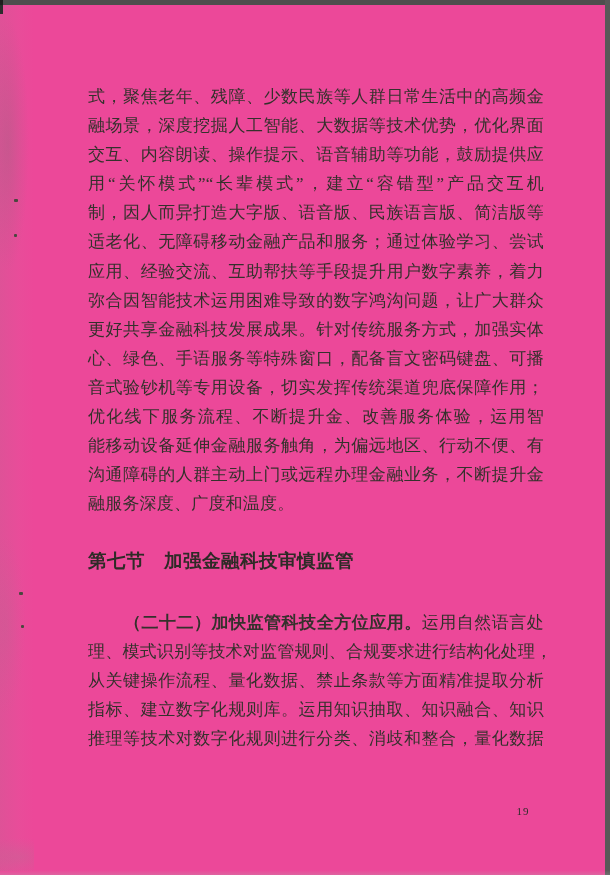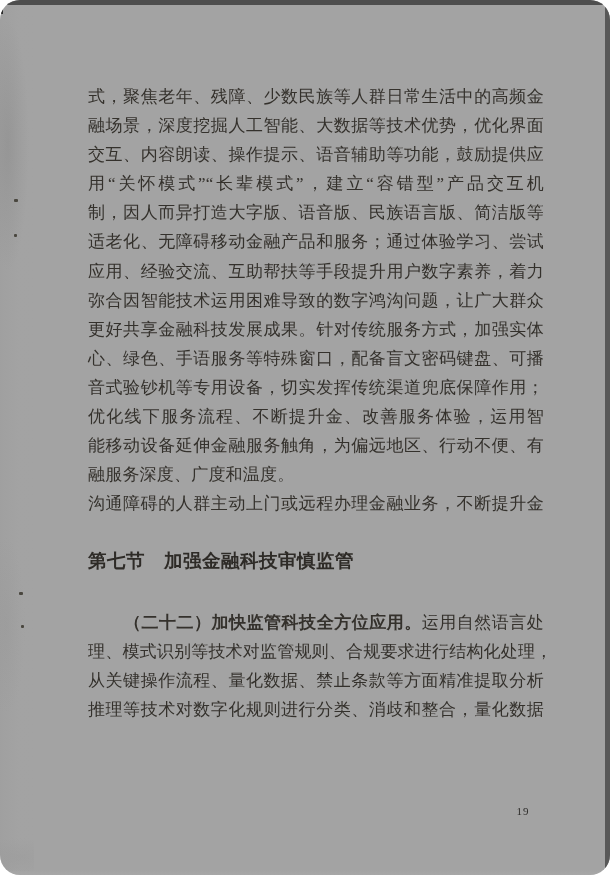--- a/index.html
+++ b/index.html
@@ -4,24 +4,23 @@
 <style>
   html, body {
     margin: 0;
     padding: 0;
     background: #ffffff;
   }
   .page {
     position: relative;
     width: 610px;
     height: 875px;
-    background: #a3a3a3;
+    background: #ec4899;
     overflow: hidden;
     font-family: "Liberation Serif", "DejaVu Serif", serif;
-    border-radius: 20px;
   }
   
   .edge-top {
     position: absolute;
     top: 0; left: 0;
     width: 100%; height: 5px;
     background: #4e4e4e;
   }
   .edge-right {
     position: absolute;
@@ -134,30 +133,31 @@
       <div class="line">用“关怀模式”“长辈模式”，建立“容错型”产品交互机</div>
       <div class="line">制，因人而异打造大字版、语音版、民族语言版、简洁版等</div>
       <div class="line">适老化、无障碍移动金融产品和服务；通过体验学习、尝试</div>
       <div class="line">应用、经验交流、互助帮扶等手段提升用户数字素养，着力</div>
       <div class="line">弥合因智能技术运用困难导致的数字鸿沟问题，让广大群众</div>
       <div class="line">更好共享金融科技发展成果。针对传统服务方式，加强实体</div>
       <div class="line">心、绿色、手语服务等特殊窗口，配备盲文密码键盘、可播</div>
       <div class="line">音式验钞机等专用设备，切实发挥传统渠道兜底保障作用；</div>
       <div class="line">优化线下服务流程、不断提升金、改善服务体验，运用智</div>
       <div class="line">能移动设备延伸金融服务触角，为偏远地区、行动不便、有</div>
+      <div class="line">沟通障碍的人群主动上门或远程办理金融业务，不断提升金</div>
       <div class="line no-just">融服务深度、广度和温度。</div>
-      <div class="line">沟通障碍的人群主动上门或远程办理金融业务，不断提升金</div>
     </div>
 
     <h2 class="section-heading">第七节　加强金融科技审慎监管</h2>
 
     <div class="para">
       <div class="line indent2"><span class="lead-bold">（二十二）加快监管科技全方位应用。</span><span>运用自然语言处</span></div>
       <div class="line">理、模式识别等技术对监管规则、合规要求进行结构化处理，</div>
       <div class="line">从关键操作流程、量化数据、禁止条款等方面精准提取分析</div>
+      <div class="line">指标、建立数字化规则库。运用知识抽取、知识融合、知识</div>
       <div class="line">推理等技术对数字化规则进行分类、消歧和整合，量化数据</div>
     </div>
 
   </div>
 
   <div class="page-number">19</div>
 
 </div>
 
 </body></html>

